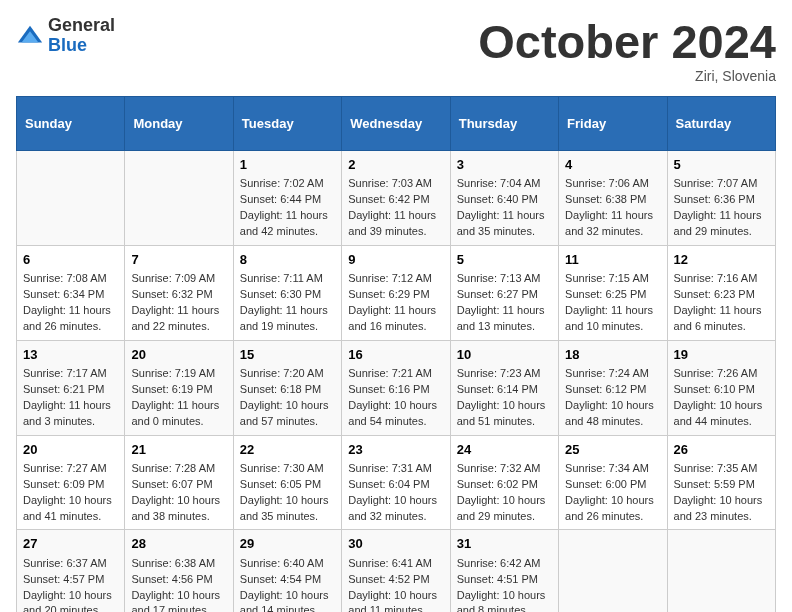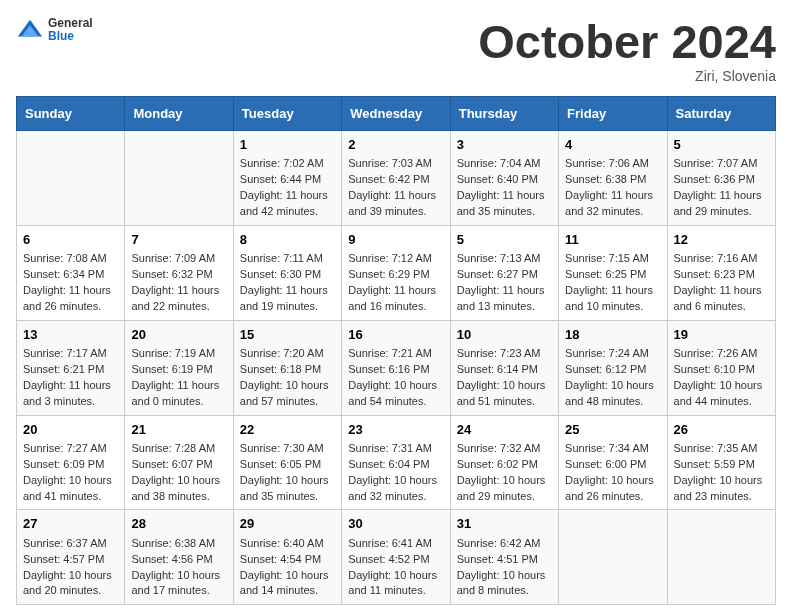--- a/index.html
+++ b/index.html
@@ -15,21 +15,21 @@
       justify-content: space-between;
       align-items: flex-start;
       margin-bottom: 12px;
     }
     .logo {
       display: flex;
       align-items: center;
       gap: 4px;
     }
     .logo-text {
-      font-size: 12px;
+      font-size: 18px;
       font-weight: bold;
       line-height: 1.1;
     }
     .logo-general { color: #333; }
     .logo-blue { color: #1a6bbf; }
     .logo-icon {
       width: 28px;
       height: 28px;
     }
     .title-block {
@@ -48,21 +48,21 @@
     .calendar {
       width: 100%;
       border-collapse: collapse;
       border: 1px solid #ccc;
     }
     .calendar th {
       background-color: #2a6db5;
       color: white;
       font-size: 13px;
       font-weight: bold;
-      padding: 9px 8px;
+      padding: 19px 8px;
       text-align: left;
       border: 1px solid #1e5a9a;
     }
     .calendar td {
       width: calc(100% / 7);
       vertical-align: top;
       padding: 5px 6px;
       border: 1px solid #ccc;
       font-size: 11px;
       line-height: 1.4;

